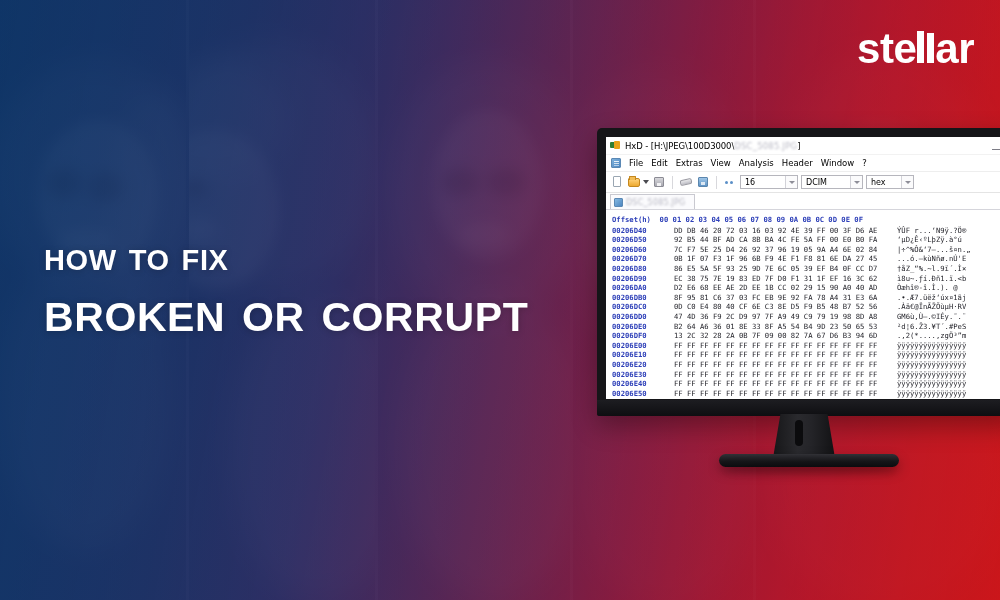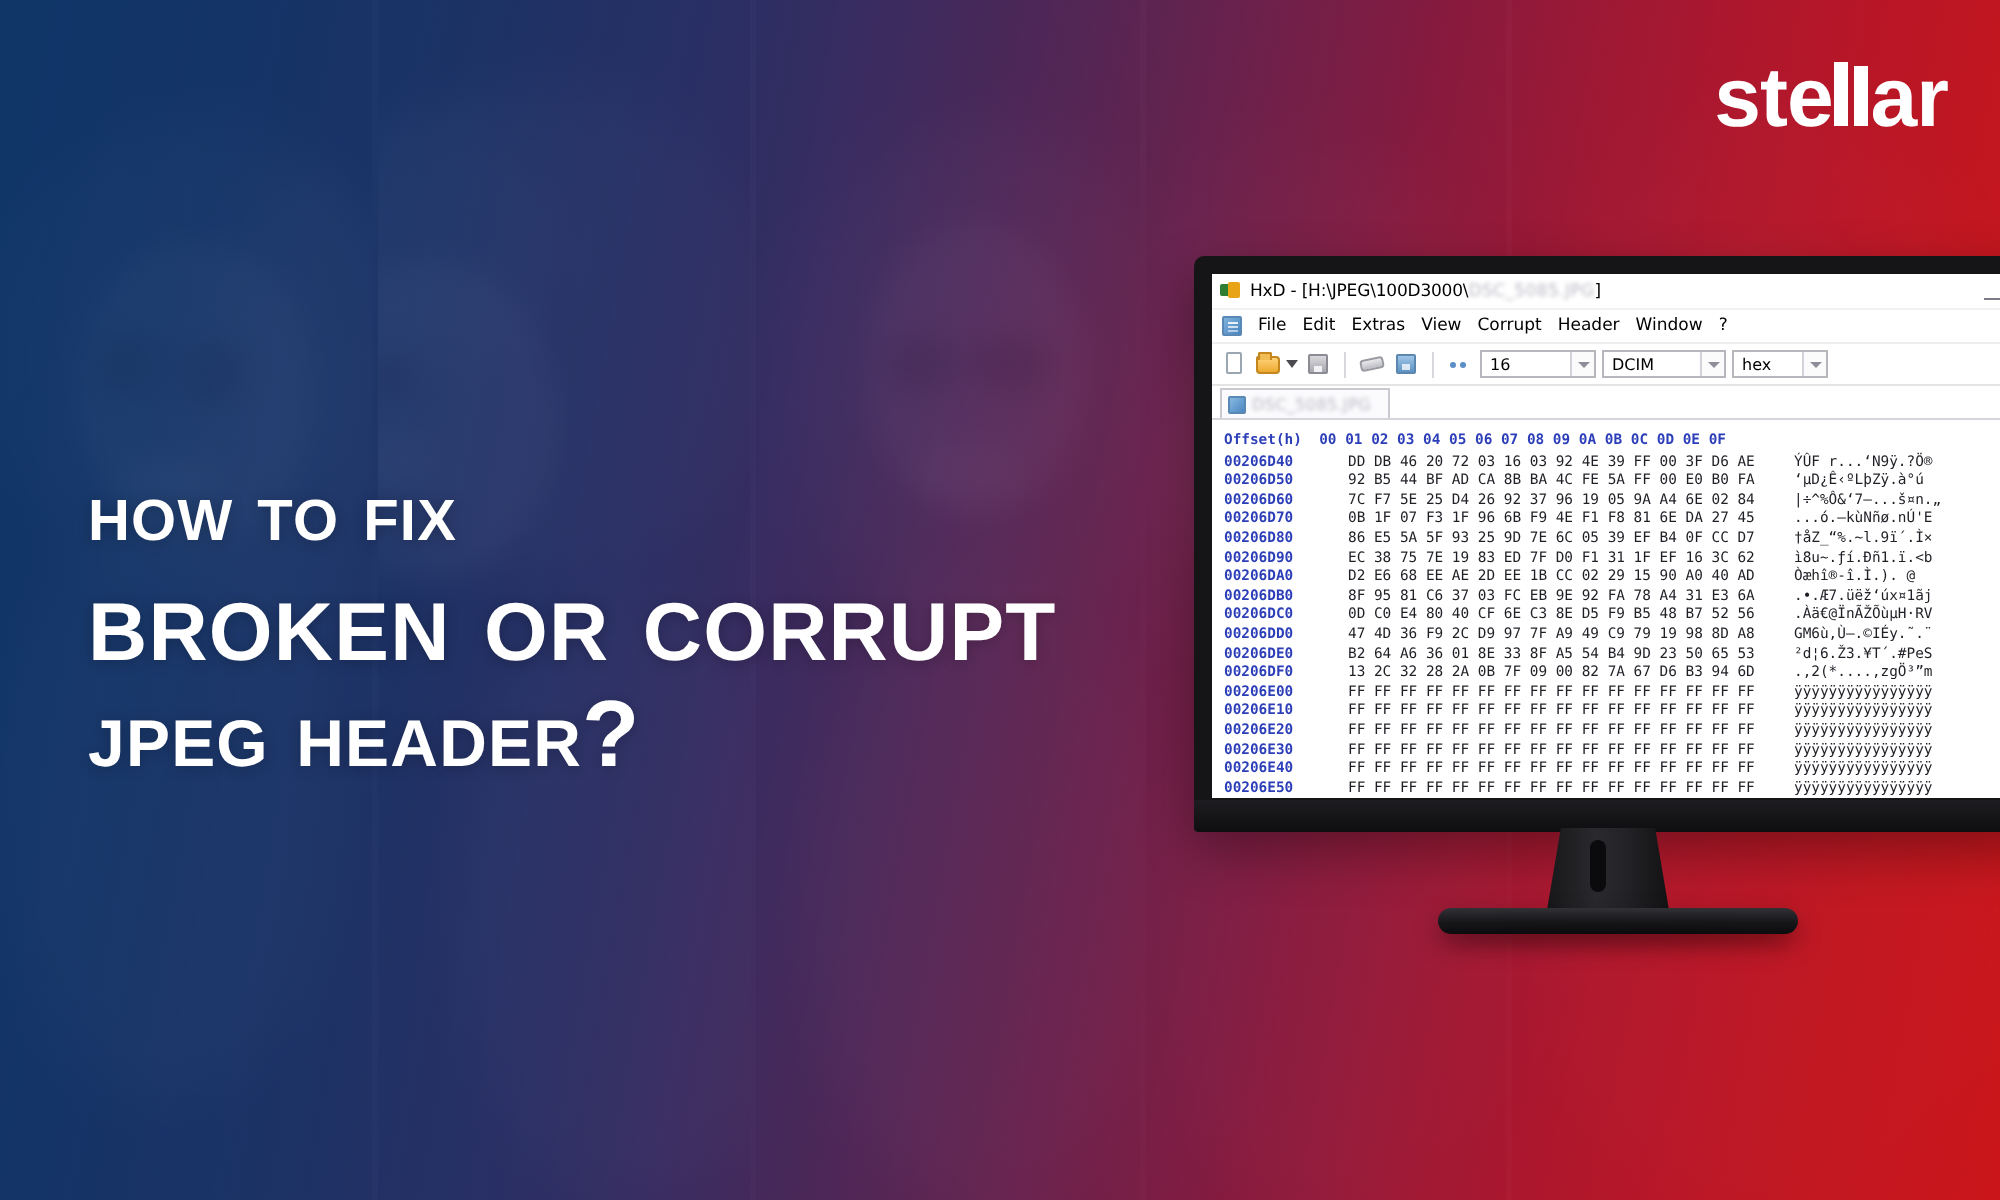--- a/index.html
+++ b/index.html
@@ -485,21 +485,20 @@
         <span class="logo-bar b2"></span>
 
       </span>
       <span>ar</span>
     </div>
   </div>
 
   <div class="headline">
     <div class="line l1">How to Fix</div>
     <div class="line l2">Broken or Corrupt</div>
-    <div class="line l3">JPEG Header?</div>
   </div>
 
   <div class="monitor">
     <div class="bezel">
       <div class="screen hxd">
 
         <div class="titlebar">
           <span class="title-ico">
               <i class="g1"></i>
               <i class="g2"></i>
@@ -509,21 +508,21 @@
               <i></i>
             </span>
         </div>
 
         <div class="menubar">
           <span class="menu-ico"></span>
           <span class="menu-item">File</span>
           <span class="menu-item">Edit</span>
           <span class="menu-item">Extras</span>
           <span class="menu-item">View</span>
-          <span class="menu-item">Corrupt</span>
+          <span class="menu-item">Analysis</span>
           <span class="menu-item">Header</span>
           <span class="menu-item">Window</span>
           <span class="menu-item">?</span>
         </div>
 
         <div class="toolbar">
           <span class="tb-ico">
               <i class="pg"></i>
             </span>
           <span class="tb-ico">

